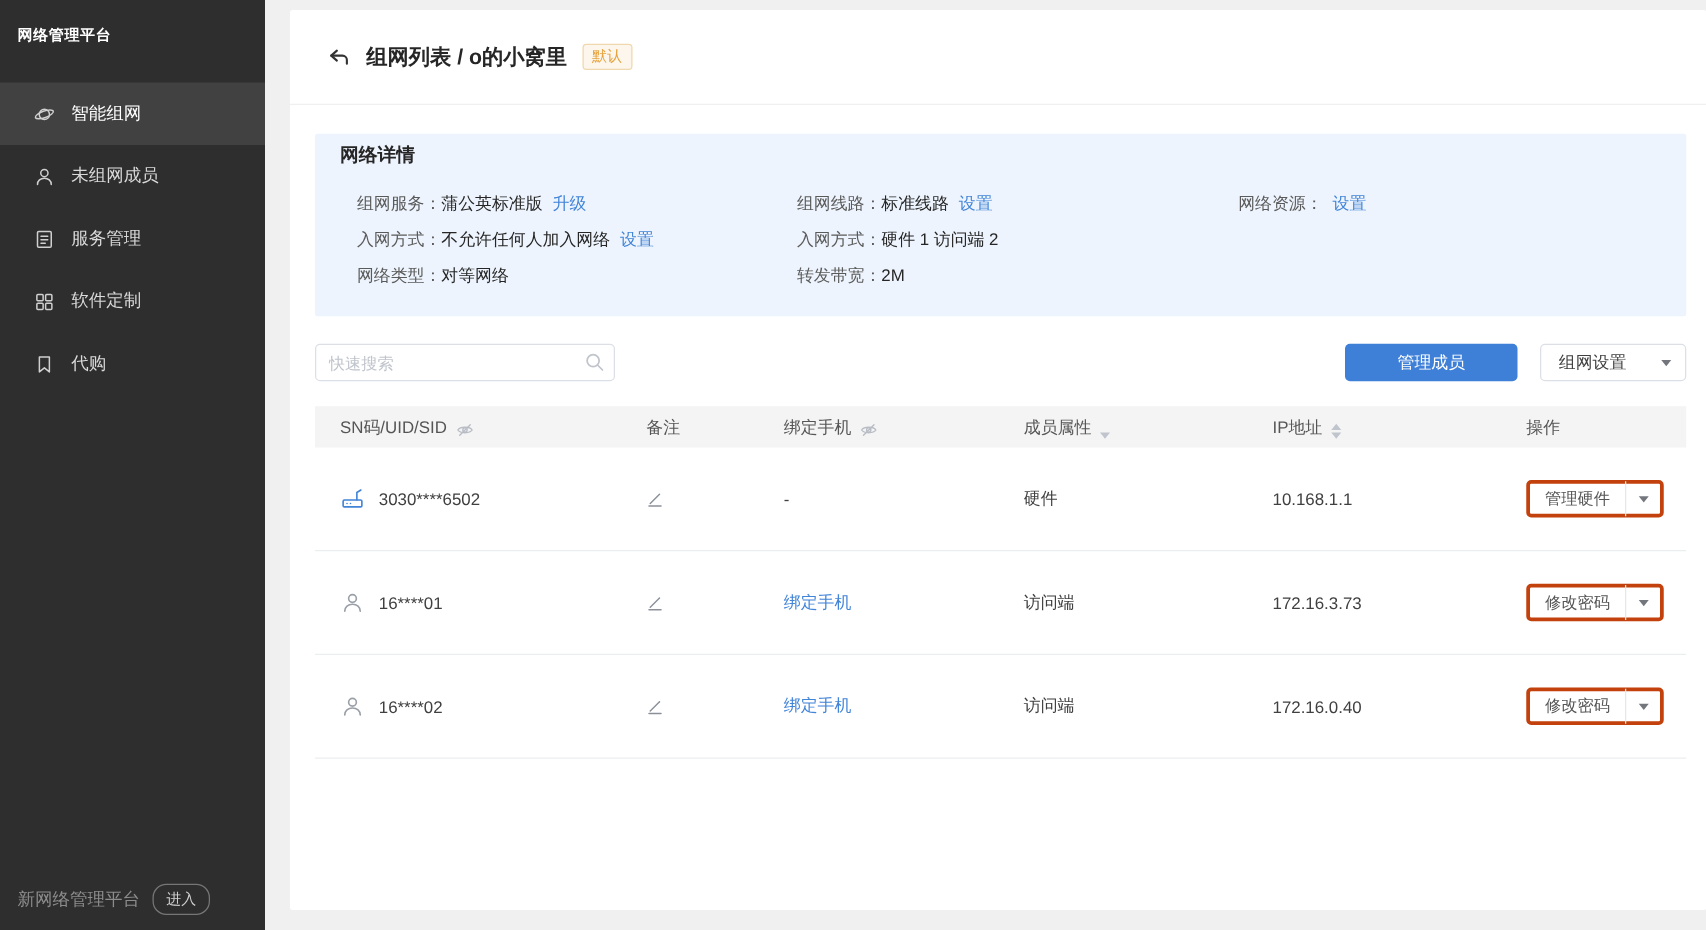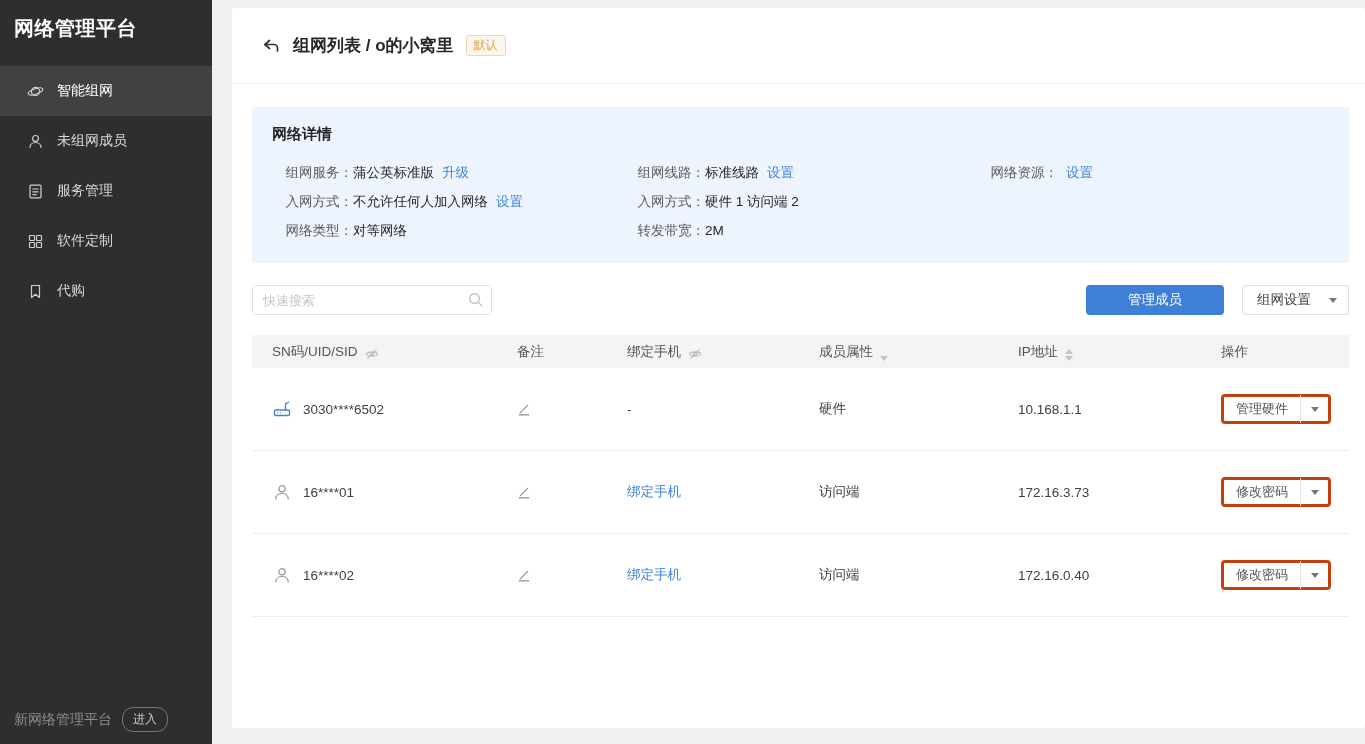--- a/index.html
+++ b/index.html
@@ -2,56 +2,56 @@
 <html><head>
 <meta charset="utf-8">
 <style>
   * { margin:0; padding:0; box-sizing:border-box; }
   html,body { width:1365px; height:744px; overflow:hidden; }
   body { font-family:"Liberation Sans","DejaVu Sans",sans-serif; background:#f0f0f0; color:#333; }
   .app { display:flex; width:100%; height:100%; }
 
   
   .sidebar { width:212px; background:#2e2e2e; position:relative; flex-shrink:0; }
-  .sidebar-title { height:57px; line-height:57px; padding-left:14px; color:#ffffff; font-size:20px; font-weight:bold; letter-spacing:.5px; }
+  .sidebar-title { height:57px; line-height:57px; padding-left:14px; color:#ffffff; font-size:12px; font-weight:bold; letter-spacing:.5px; }
   .nav { margin-top:9px; }
   .nav-item { height:50px; display:flex; align-items:center; padding-left:27px; gap:13px; font-size:14px; color:#d9d9d9; cursor:pointer; }
   .nav-item.active { background:#414141; color:#fff; }
   .nav-icon { width:17px; height:17px; display:flex; }
   .nav-icon svg { width:100%; height:100%; stroke:#d0d0d0; fill:none; stroke-width:1.2; stroke-linecap:round; stroke-linejoin:round; }
   .sidebar-footer { position:absolute; left:14px; bottom:12px; display:flex; align-items:center; gap:10px; }
   .footer-label { color:#8c8c8c; font-size:14px; }
   .enter-btn { background:none; border:1px solid #767676; color:#cfcfcf; border-radius:11px; padding:3px 10px; font-size:12px; cursor:pointer; }
 
   
   .main { flex:1; padding:8px 0 16px 20px; height:100%; }
   .card { background:#fff; height:100%; border-radius:2px; }
 
   .card-header { display:flex; align-items:center; height:76px; padding:0 16px 0 29px; gap:12px; border-bottom:1px solid #f0f0f0; }
   .back-btn { width:20px; height:20px; cursor:pointer; display:flex; }
   .back-btn svg { width:100%; height:100%; stroke:#333; fill:none; stroke-width:1.7; stroke-linecap:round; stroke-linejoin:round; }
   .page-title { font-size:17px; font-weight:bold; color:#262626; }
   .badge { font-size:12px; color:#e6a23c; background:#fdf6ec; border:1px solid #f0d8ae; border-radius:3px; padding:2px 7px; line-height:1.2; }
 
-  .details { margin:23px 16px 13px 20px; background:#edf4fd; border-radius:2px; padding:18px 20px 18px; }
+  .details { margin:23px 16px 13px 20px; background:#edf4fd; border-radius:2px; padding:8px 20px 18px; }
   .details-title { font-size:15px; font-weight:bold; color:#262626; margin-bottom:14px; }
   .fields { display:grid; grid-auto-flow:column; grid-template-rows:repeat(3,29px); grid-template-columns:352px 353px 1fr; align-items:center; font-size:13.5px; }
   .field-label { display:inline-block; width:81px; color:#5a5a5a;text-align:right; }
   .field-value { color:#262626; }
   .link { color:#4284d8; cursor:pointer; text-decoration:none; margin-left:8px; }
 
   .toolbar { display:flex; align-items:center; margin:22px 16px 20px 20px; }
   .search-box { position:relative; width:240px; }
   .search-input { width:100%; height:30px; border:1px solid #dcdfe6; border-radius:4px; padding:0 32px 0 10px; font-size:13px; color:#333; outline:none; background:#fff; }
   .search-input::placeholder { color:#c0c4cc; }
   .search-icon { position:absolute; right:9px; top:7px; width:15px; height:15px; display:flex; }
   .search-icon svg { width:100%; height:100%; stroke:#c0c4cc; fill:none; stroke-width:1.4; stroke-linecap:round; }
   .toolbar-spacer { flex:1; }
   .btn-primary { background:#3e7fd8; color:#fff; border:none; border-radius:4px; height:30px; padding:0 42px; font-size:13.5px; cursor:pointer; }
-  .dropdown-btn { display:flex; align-items:center; gap:18px; height:30px; border:1px solid #dcdfe6; border-radius:4px; background:#fff; padding:0 11px 0 14px; font-size:13.5px; color:#404040; margin-left:18px; cursor:pointer; }
+  .dropdown-btn { display:flex; align-items:center; gap:28px; height:30px; border:1px solid #dcdfe6; border-radius:4px; background:#fff; padding:0 11px 0 14px; font-size:13.5px; color:#404040; margin-left:18px; cursor:pointer; }
   .caret { width:0; height:0; border-left:4.5px solid transparent; border-right:4.5px solid transparent; border-top:5px solid #73777d; }
 
   
   .table { margin:0 16px 0 20px; font-size:13.5px; }
   .thead { display:grid; grid-template-columns:245px 110px 192px 199px 203px 1fr; align-items:center; background:#f4f4f5; height:33px; padding-left:20px; color:#555; }
   .th { display:flex; align-items:flex-end; gap:7px; }
   .hicon { display:flex; cursor:pointer; }
   .hicon svg { stroke:#b8bcc4; fill:none; stroke-width:1.1; stroke-linecap:round; }
   .sorter { display:flex; flex-direction:column; gap:2px; cursor:pointer; }
   .sorter i { display:block; width:0; height:0; border-left:4px solid transparent; border-right:4px solid transparent; }

